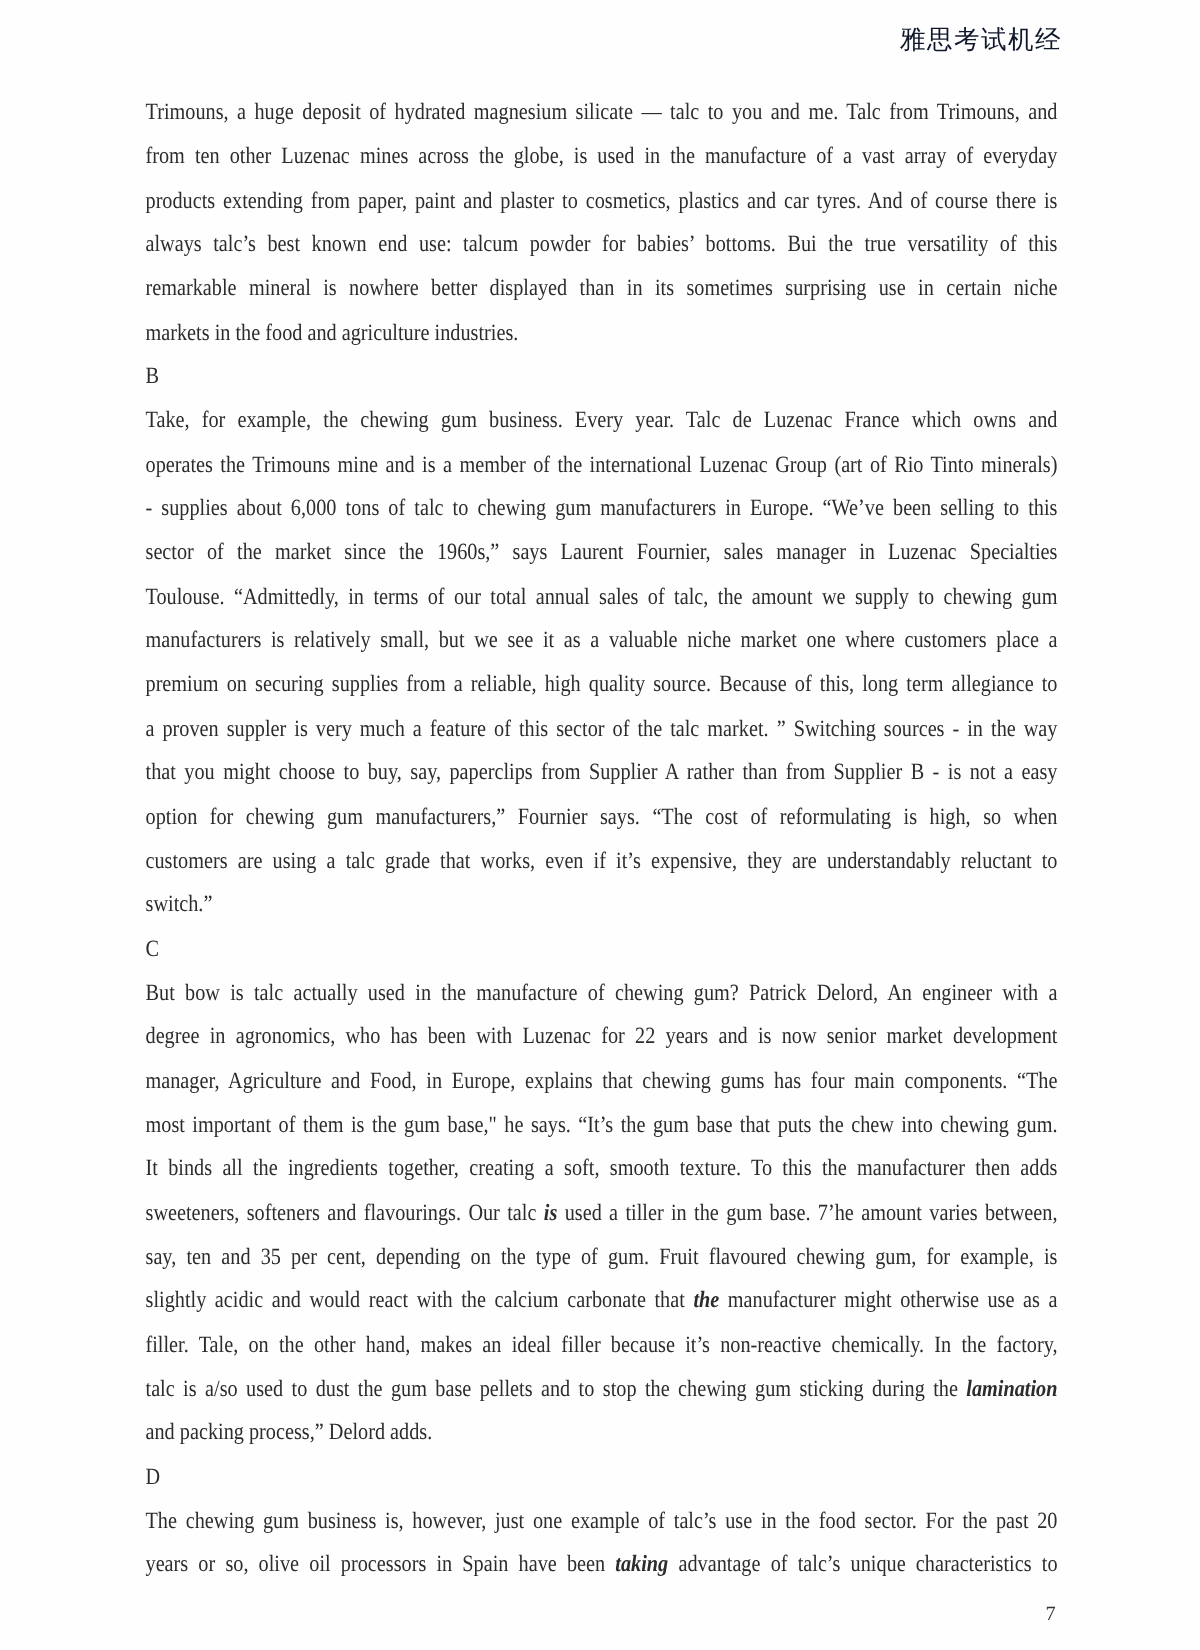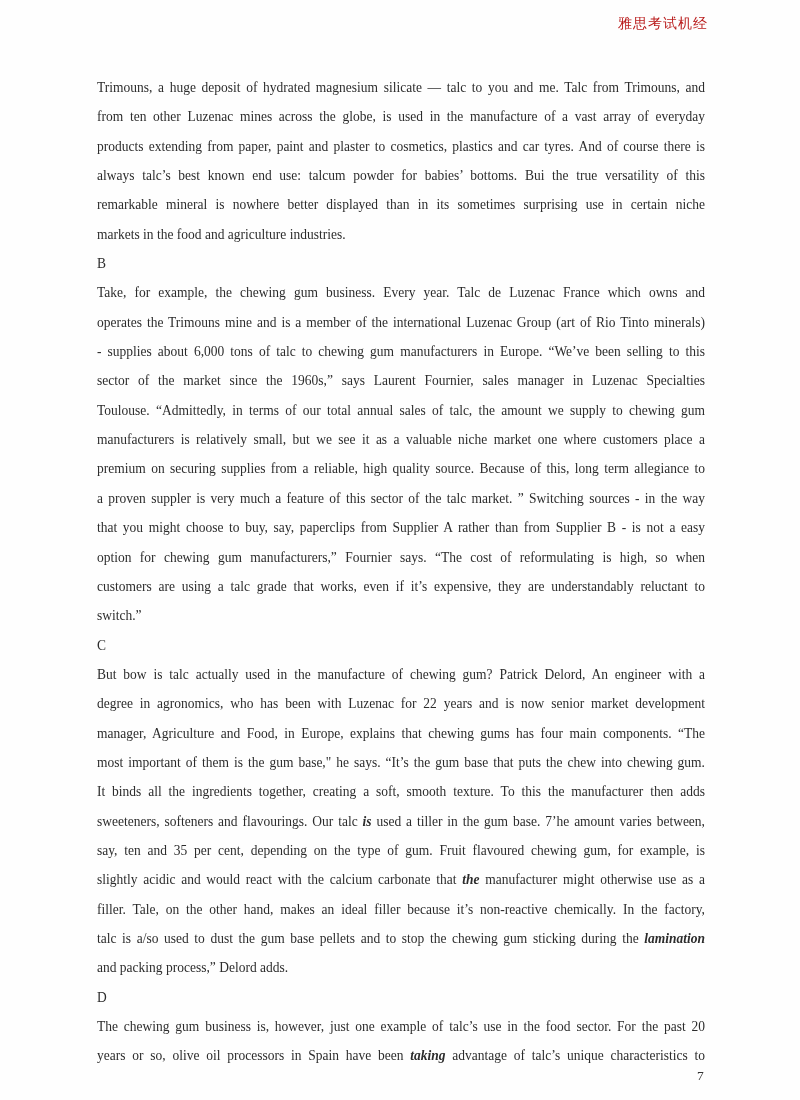--- a/index.html
+++ b/index.html
@@ -10,28 +10,28 @@
     background: #fefefe;
     font-family: "Liberation Serif", "DejaVu Serif", serif;
     color: #2b2b2b;
     overflow: hidden;
   }
   .header-title {
     position: absolute;
     top: 15px;
     right: 92px;
     font-family: Liberation Sans, sans-serif;
-    font-size: 14px;
+    font-size: 17px;
     letter-spacing: 1px;
-    color: #b91c1c;
+    color: #0f172a;
   }
   .doc {
     position: absolute;
     left: 97px;
-    top: 72px;
+    top: 60px;
     width: 608px;
   }
   .line {
     height: 29.35px;
     line-height: 29.35px;
     font-size: 13.5px;
     white-space: nowrap;
     color: #2c2c2c;
     transform-origin: left center;
   }

